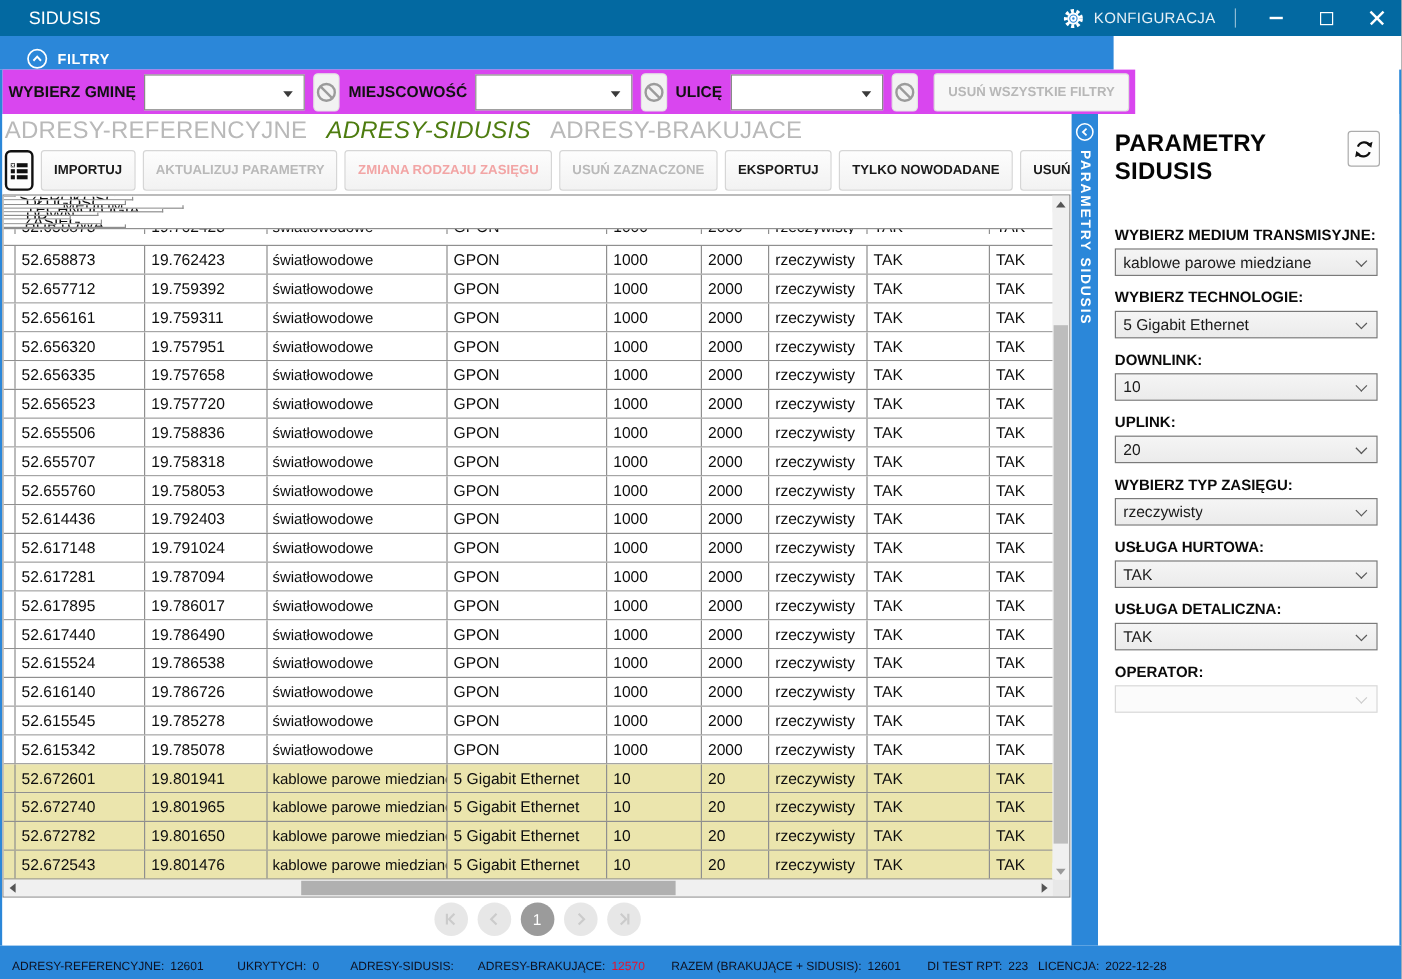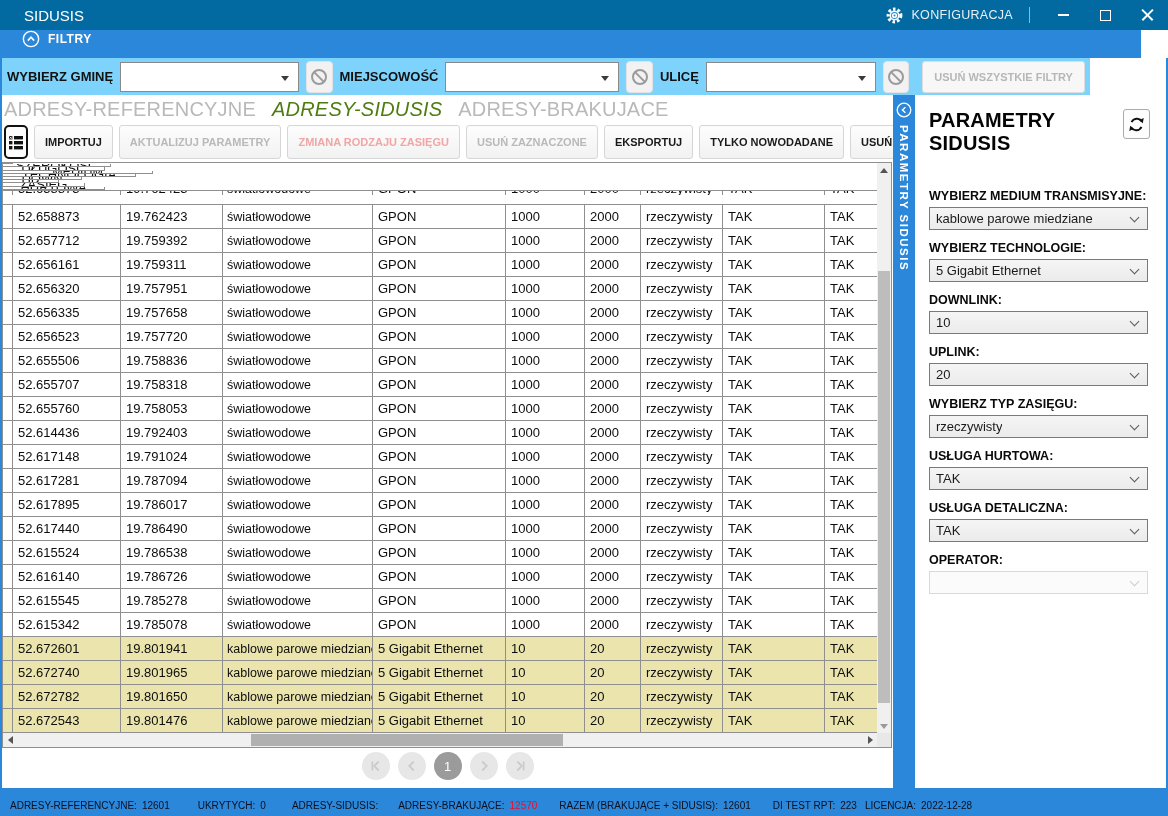--- a/index.html
+++ b/index.html
@@ -19,26 +19,26 @@
   .tb-sep { width:1px; height:16px; background:rgba(255,255,255,.55); margin:0 12px 0 8px; }
   .win-btn { width:42px; height:30px; display:flex; align-items:center; justify-content:center; }
   .min-glyph { width:11px; height:2px; background:#fff; }
   .max-glyph { width:11px; height:11px; border:1.5px solid #fff; }
   .close-glyph { position:relative; width:13px; height:13px; }
   .close-glyph::before,.close-glyph::after { content:""; position:absolute; left:-1px; top:5.5px;
     width:15px; height:1.6px; background:#fff; }
   .close-glyph::before { transform:rotate(45deg); }
   .close-glyph::after { transform:rotate(-45deg); }
   
-  .filtrybar { position:absolute; left:0; top:30px; width:1141px; height:28px; background:#2b87d9;
-    display:flex; align-items:flex-start; }
+  .filtrybar { position:absolute; left:0; top:30px; width:928px; height:28px; background:#2b87d9;
+    display:flex; align-items:flex-end; }
   .filtry-toggle { display:flex; align-items:center; gap:8px; margin-left:22px; color:#fff;
     font-size:12px; font-weight:700; letter-spacing:.5px; }
   
-  .filterrow { position:absolute; left:2px; top:58px; width:1088px; height:37px; background:#7dd3fc;
+  .filterrow { position:absolute; left:2px; top:58px; width:944px; height:37px; background:#d946ef;
     display:flex; align-items:center; gap:7px; padding:0 5px; }
   .flabel { font-size:13px; font-weight:700; color:#111; white-space:nowrap; }
   .fcombo { position:relative; height:30px; background:#fff; border:1px solid #898989;
     display:flex; align-items:center; }
   .fcombo.w1 { width:218px; } .fcombo.w2 { width:212px; } .fcombo.w3 { width:207px; }
   .fval { font-size:13px; color:#222; padding-left:6px; }
   .combo-arrow { position:absolute; right:9px; top:13px; width:0; height:0;
     border-left:4px solid transparent; border-right:4px solid transparent; border-top:5px solid #3a3a3a; }
   .block-btn { width:32px; height:32px; background:#f2f2f2; border:1px solid #e3e3e3;
     border-radius:4px; display:flex; align-items:center; justify-content:center; }

